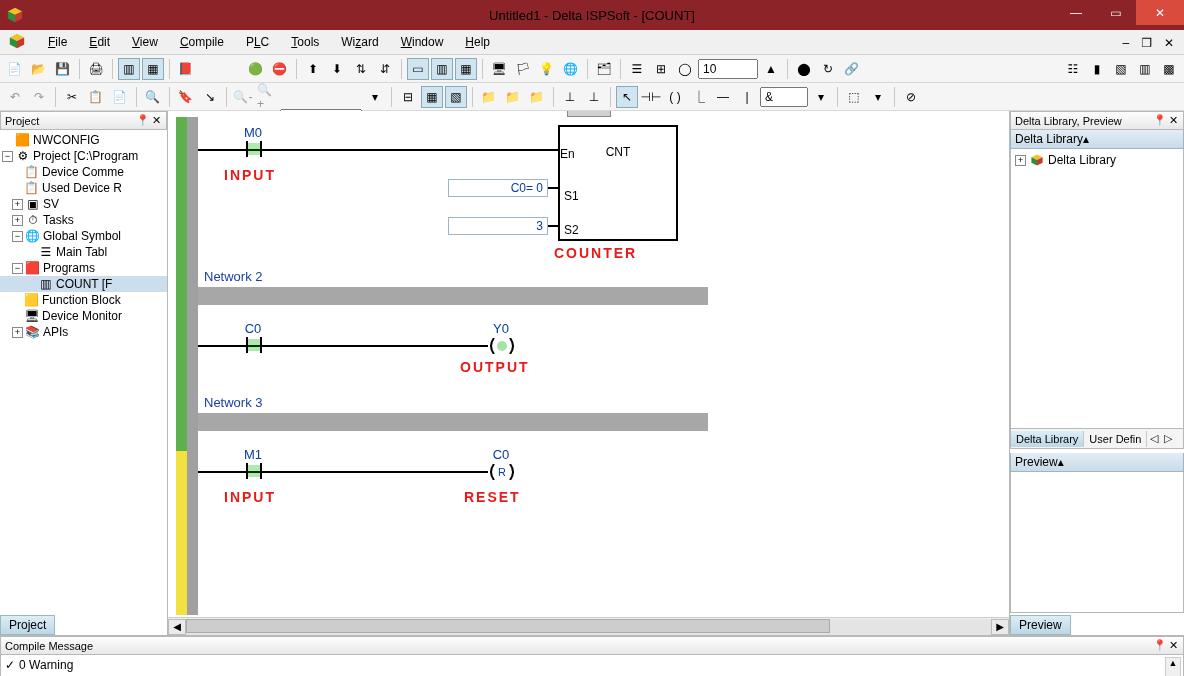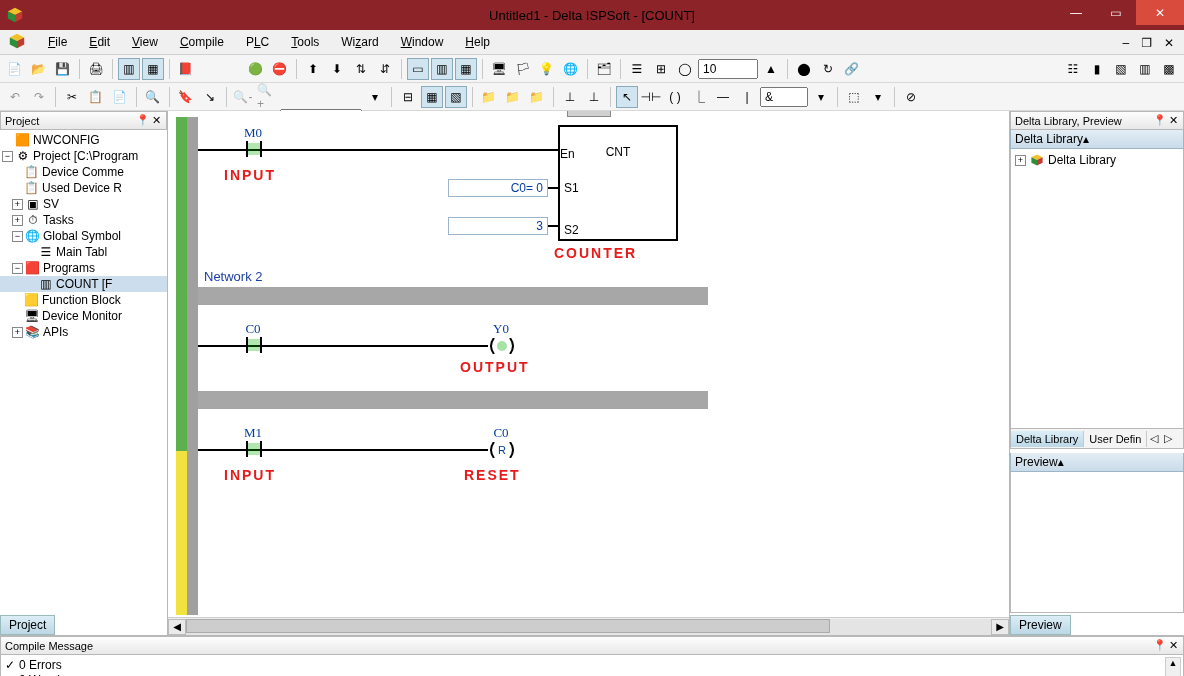--- a/index.html
+++ b/index.html
@@ -44,21 +44,21 @@
 .net-label { color:#1a3da3; font-size:13px; margin: 4px 0 3px 6px;}
 .net-bar { height:18px; background:#a7a7a7;}
 .rung { height:90px; position:relative;}
 .wire { position:absolute; height:2px; background:#000;}
 .contact { position:absolute; width:30px; height:16px; }
 .contact .c1,.contact .c2 { position:absolute; top:0; width:2px; height:16px; background:#000;}
 .contact .c1{left:7px;} .contact .c2{left:21px;}
 .contact.open .box { position:absolute; left:9px; top:2px; width:12px; height:12px; background:#00b000;opacity:.3;}
 .coil { position:absolute; width:28px; height:16px;}
 .coil svg { width:28px; height:16px;}
-.elem-label { position:absolute; color:#063c9e; font-size:13px; text-align:center;font-family:Liberation Serif, serif;}
+.elem-label { position:absolute; color:#063c9e; font-size:13px; text-align:center;}
 .red-label { position:absolute; color:#e81b1b; font-size:14px; font-weight:900; letter-spacing:2px; font-family: Arial Black, Arial, sans-serif;}
 .fnbox { position:absolute; border:2px solid #000; background:#fff;}
 .fnbox .ttl { text-align:center; padding:18px 0;}
 .fnbox .pin { position:absolute; font-size:12px;}
 .pinfield { position:absolute; border:1px solid #9bb6cc; height:18px; background:#fff; text-align:right; padding:0 4px; font-size:12px; line-height:16px; color:#063c9e;}
 .hscroll { position:absolute; left:0; right:0; bottom:0; height:18px; background:#f0f0f0; border-top:1px solid #ccc; display:flex; align-items:center;}
 .hscroll .ar { width:18px; height:16px; border:1px solid #bbb; background:#eaeaea; text-align:center; font-size:10px; line-height:14px;}
 .hscroll .track { flex:1; height:16px; background:#e4e4e4; position:relative;}
 .hscroll .thumb{ position:absolute; left:0; top:0; height:14px; width:45%; background:#cdcdcd; border:1px solid #aaa;}
 .right-stack { width: 175px; display:flex; flex-direction:column; border-left:1px solid #b8b8b8;}
@@ -316,21 +316,21 @@
           <div class="elem-label" style="left:40px; top:8px; width:30px">M0</div>
           <div class="wire" style="left:0; top:32px; width:360px"></div>
           <div class="contact open" style="left:41px; top:24px">
               <div class="c1"></div>
               <div class="c2"></div>
               <div class="box"></div>
             </div>
           <div class="fnbox" style="left:360px; top:8px; width:120px; height:116px">
             <div class="ttl">CNT</div>
             <div class="pin" style="left:0; top:20px">En</div>
-            <div class="pin" style="left:4px; top:54px">S1</div>
+            <div class="pin" style="left:4px; top:62px">S1</div>
             <div class="pin" style="left:4px; top:96px">S2</div>
           </div>
           <div class="wire" style="left:350px; top:70px; width:12px"></div>
           <div class="wire" style="left:350px; top:108px; width:12px"></div>
           <div class="pinfield" style="left:250px; top:62px; width:100px">C0= 0</div>
           <div class="pinfield" style="left:250px; top:100px; width:100px">3</div>
           <div class="red-label" style="left:26px; top:50px">INPUT</div>
           <div class="red-label" style="left:356px; top:128px">COUNTER</div>
         </div>
         <div class="net-label">Network 2</div>
@@ -347,20 +347,21 @@
           <div class="elem-label" style="left:288px; top:16px; width:30px">Y0</div>
           <div class="coil" style="left:290px; top:33px">
             <svg viewBox="0 0 28 16">
                 <path d="M6 0 Q0 8 6 16" stroke="#000" fill="none" stroke-width="2"></path>
                 <path d="M22 0 Q28 8 22 16" stroke="#000" fill="none" stroke-width="2"></path>
                 <ellipse cx="14" cy="8" rx="5" ry="5" fill="#00b000" opacity=".35"></ellipse>
               </svg>
           </div>
           <div class="red-label" style="left:262px; top:54px">OUTPUT</div>
         </div>
+        <div class="net-label">Network 3</div>
         <div class="net-bar" style="width:510px"></div>
 
         <div class="rung" style="height:90px">
           <div class="elem-label" style="left:40px; top:16px; width:30px">M1</div>
           <div class="wire" style="left:0; top:40px; width:290px"></div>
           <div class="contact open" style="left:41px; top:32px">
               <div class="c1"></div>
               <div class="c2"></div>
               <div class="box"></div>
             </div>
@@ -428,21 +429,20 @@
 </div>
 
 <div class="compile-pane">
   <div class="panel-head">
     <span>Compile Message</span>
       <span class="sp"></span>
     <span class="ic">📍</span>
     <span class="ic">✕</span>
   </div>
   <div class="compile-body">
-    <div class="line chk">0 Errors</div>
     <div class="line chk">0 Warning</div>
 
     <div style="position:absolute; right:2px; top:2px; bottom:18px; width:16px; background:#f0f0f0; border:1px solid #ccc">
         <div style="text-align:center;font-size:9px">▲</div>
       </div>
 
   </div>
 
 </div>
 

